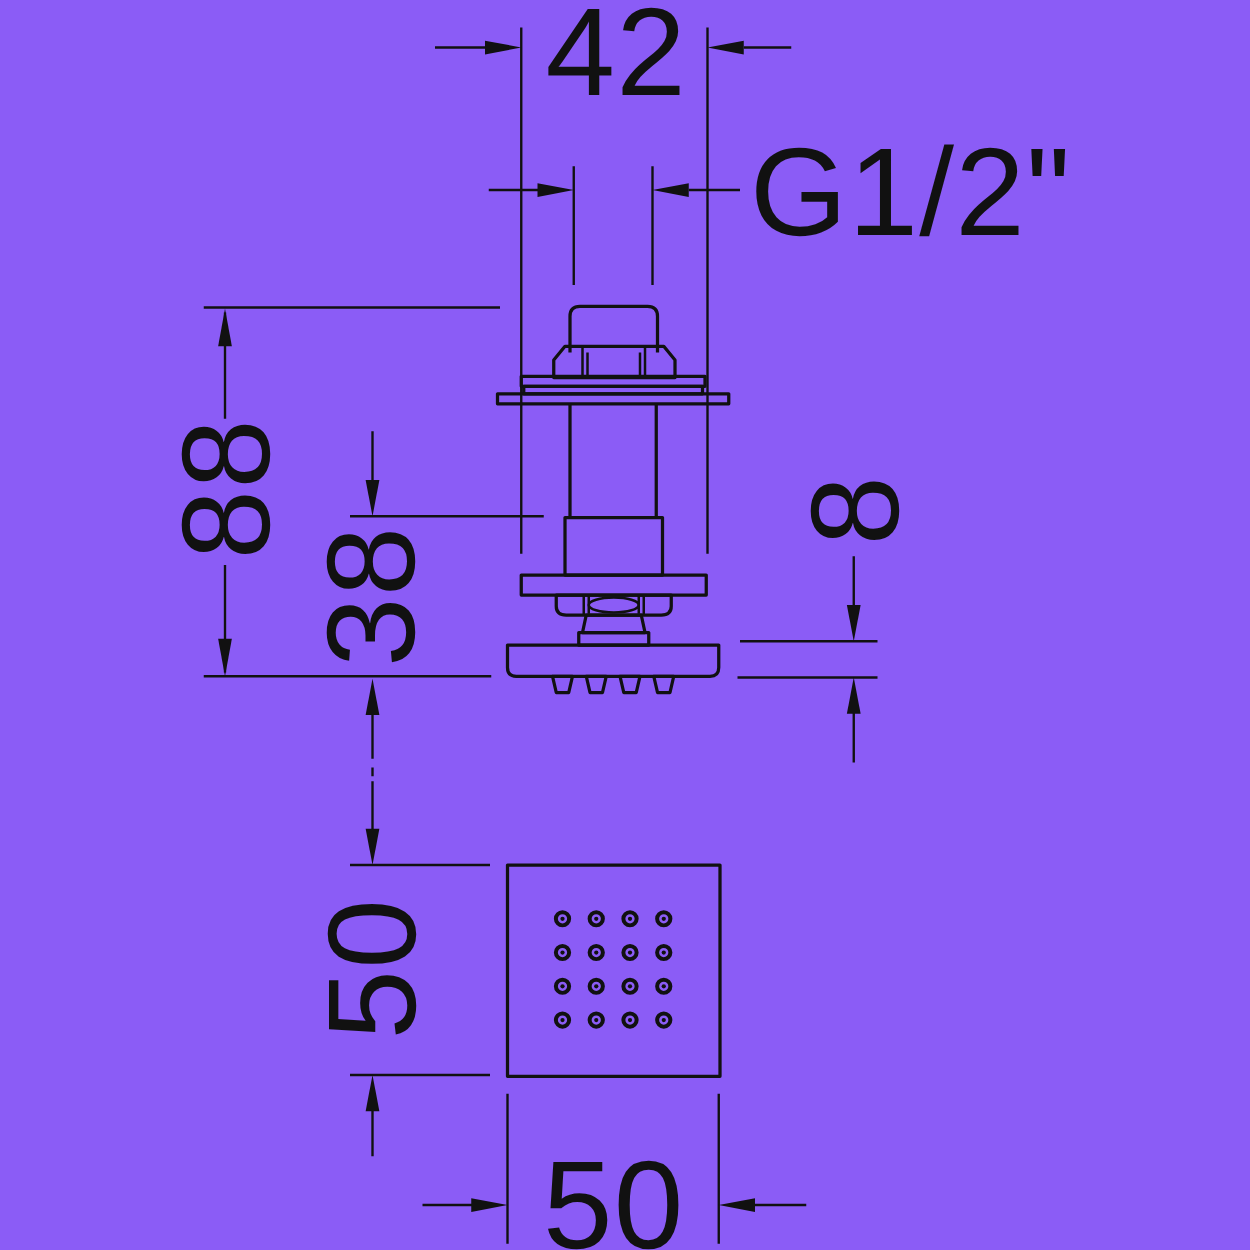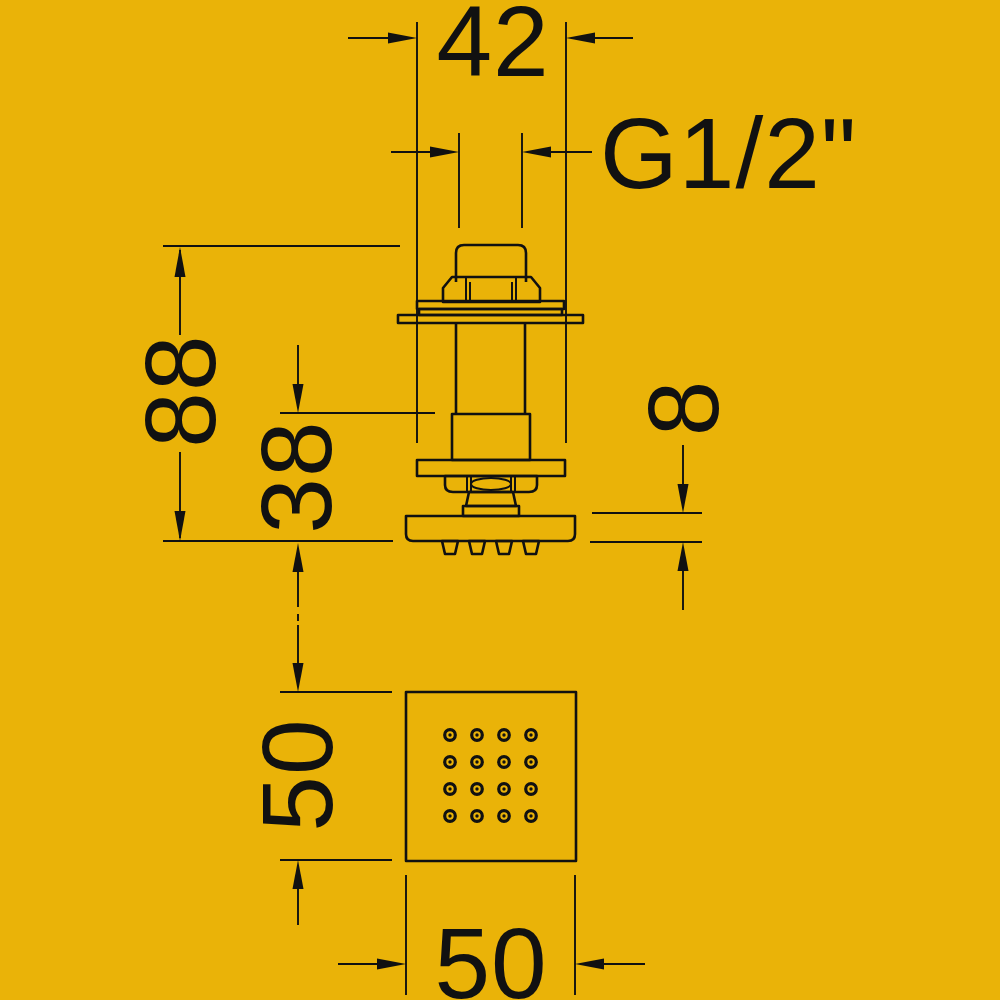--- a/index.html
+++ b/index.html
@@ -1,20 +1,20 @@
 <!DOCTYPE html>
 <html><head>
 <meta charset="utf-8">
 <style>
   html, body { margin: 0; padding: 0; background: #ffffff; }
   .canvas {
     position: relative;
     width: 1000px;
     height: 1000px;
-    background: #eab308;
+    background: #8b5cf6;
     font-family: "Liberation Sans", sans-serif;
     overflow: hidden;
   }
   svg { display: block; }
   .obj  { fill: none; stroke: #111111; stroke-width: 2.6; stroke-linejoin: round; }
   .objthin { fill: none; stroke: #111111; stroke-width: 2; }
   .dim  { fill: none; stroke: #111111; stroke-width: 1.9; }
   .head { fill: #111111; stroke: none; }
   .lbl  { fill: #111111; font-family: "Liberation Sans", sans-serif; font-size: 100px; letter-spacing: 1px; }
   .dot-ring { fill: none; stroke: #111111; stroke-width: 3.2; }

